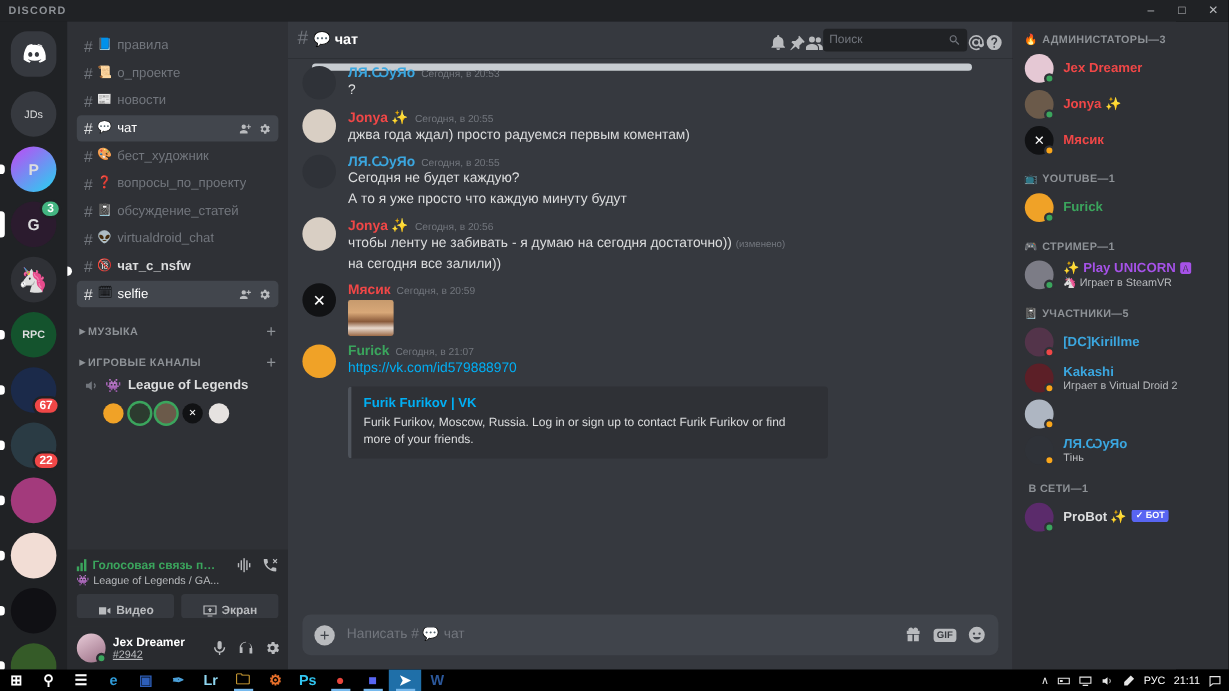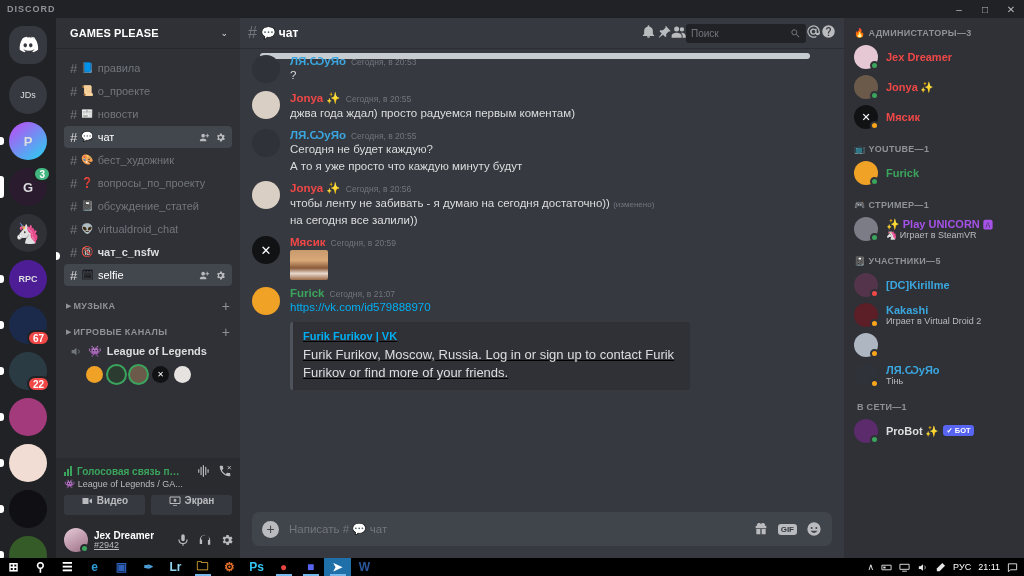--- a/index.html
+++ b/index.html
@@ -118,21 +118,21 @@
   .vp-signal i { width:2px; background:#3ba55d; display:block; }
   .vp-title { color:#3ba55d; font-size:10px; font-weight:600; white-space:nowrap;
               overflow:hidden; text-overflow:ellipsis; max-width:105px;}
   .vp-icons { margin-left:auto; display:flex; gap:7px; align-items:center; }
   .vp-icons svg { width:14px; height:14px; fill:#b9bbbe; }
   .vp-sub { color:#b9bbbe; font-size:9px; margin-top:1px; white-space:nowrap;
             overflow:hidden; text-overflow:ellipsis; }
   .vp-btns { display:flex; gap:6px; margin-top:6px; }
   .vp-btn {
     flex:1; height:20px; background:#36393f; border-radius:3px;
-    display:flex; align-items:flex-start; justify-content:center; gap:4px;
+    display:flex; align-items:flex-end; justify-content:center; gap:4px;
     color:#b9bbbe; font-size:10px; font-weight:600; cursor:pointer;
   }
   .vp-btn svg { width:12px; height:12px; fill:#b9bbbe; }
 
   
   .user-panel {
     height:36px; flex:0 0 36px; background:#292b2f;
     display:flex; align-items:center; padding:0 6px 0 8px;
   }
   .up-avatar { width:24px; height:24px; border-radius:50%; position:relative; overflow:visible;}
@@ -151,21 +151,21 @@
   .main {
     position:absolute; left:240px; top:18px; width:604px; height:540px;
     background:#36393f; display:flex; flex-direction:column;
   }
   .chan-header {
     height:30px; flex:0 0 30px; display:flex; align-items:center; padding:0 8px;
     box-shadow:0 1px 0 rgba(4,4,5,.2); position:relative; z-index:2;
   }
   .chan-header .hash { font-size:16px; color:#72767d; margin-right:4px;}
   .chan-header .title { color:#fff; font-size:12px; font-weight:bold; }
-  .ch-icons { margin-left:auto; display:flex; align-items:flex-start; }
+  .ch-icons { margin-left:auto; display:flex; align-items:flex-end; }
   .ch-icons svg { width:15px; height:15px; fill:#b9bbbe; cursor:pointer;}
   .search-box {
     width:120px; height:19px; background:#202225; border-radius:3px;
     display:flex; align-items:center; padding:0 5px; cursor:text;
   }
   .search-box input {
     background:transparent; border:0; outline:0; color:#dcddde; font-size:10px;
     width:100%; font-family:"Liberation Sans", sans-serif;
   }
   .search-box input::placeholder { color:#72767d; }
@@ -185,24 +185,24 @@
   .msg-body { flex:1; min-width:0; }
   .msg-head { display:flex; align-items:baseline; gap:5px; }
   .author { font-size:11.5px; font-weight:600; }
   .tstamp { font-size:8.5px; color:#72767d; }
   .msg-text { color:#dcddde; font-size:11.5px; line-height:1.38; padding-top:1px; word-wrap:break-word;}
   .msg-text a { color:#00aff4; text-decoration:none; }
   .edited { color:#72767d; font-size:8px; }
   .img-attach { width:38px; height:30px; border-radius:2px; margin-top:2px; overflow:hidden;}
   .embed {
     margin-top:6px; background:#2f3136; border-left:3px solid #4f545c;
-    border-radius:3px; padding:8px 10px 9px 10px; max-width:400px;text-decoration:underline;
+    border-radius:3px; padding:8px 10px 9px 10px; max-width:400px;
   }
   .embed-title { color:#00aff4; font-size:11px; font-weight:bold; margin-bottom:4px;}
-  .embed-desc { color:#dcddde; font-size:13px; line-height:1.35; }
+  .embed-desc { color:#dcddde; font-size:10px; line-height:1.35; }
 
   
   .composer { padding:0 12px 12px 12px; }
   .composer-inner {
     background:#40444b; border-radius:7px; height:34px;
     display:flex; align-items:center; padding:0 10px;
   }
   .comp-plus {
     width:17px; height:17px; border-radius:50%; background:#b9bbbe;
     display:flex; align-items:center; justify-content:center;
@@ -297,21 +297,21 @@
       <div class="guild-wrap">
         <div class="pill tall"></div>
         <div class="guild" style="background:#2b1b2e;font-size:13px;font-weight:700">G</div>
         <div class="badge green">3</div>
       </div>
       <div class="guild-wrap">
         <div class="guild" style="background:#2f3136;font-size:20px;font-weight:700">🦄</div>
       </div>
       <div class="guild-wrap">
         <div class="pill dot"></div>
-        <div class="guild" style="background:#4c1d95;font-size:9px;font-weight:700">RPC</div>
+        <div class="guild" style="background:#14532d;font-size:9px;font-weight:700">RPC</div>
       </div>
       <div class="guild-wrap">
         <div class="pill dot"></div>
         <div class="guild" style="background:#1b2a4a;font-size:13px;font-weight:700"></div>
         <div class="badge">67</div>
       </div>
       <div class="guild-wrap">
         <div class="pill dot"></div>
         <div class="guild" style="background:#2a3b44;font-size:13px;font-weight:700"></div>
         <div class="badge">22</div>
@@ -328,24 +328,20 @@
         <div class="pill dot"></div>
         <div class="guild" style="background:#101014;font-size:13px;font-weight:700"></div>
       </div>
       <div class="guild-wrap">
         <div class="pill dot"></div>
         <div class="guild" style="background:#355b28;font-size:13px;font-weight:700"></div>
       </div>
     </div>
 
   <div class="sidebar">
-    <div class="guild-header">
-      <div class="name">GAMES PLEASE</div>
-      <div class="chev">⌄</div>
-    </div>
     <div class="chan-scroll" id="chanScroll">
         <div class="chan-row">
           <span class="hash">#</span>
           <span class="chan-emoji">📘</span>
           <span class="chan-name">правила</span>
         </div>
         <div class="chan-row">
           <span class="hash">#</span>
           <span class="chan-emoji">📜</span>
           <span class="chan-name">о_проекте</span>

